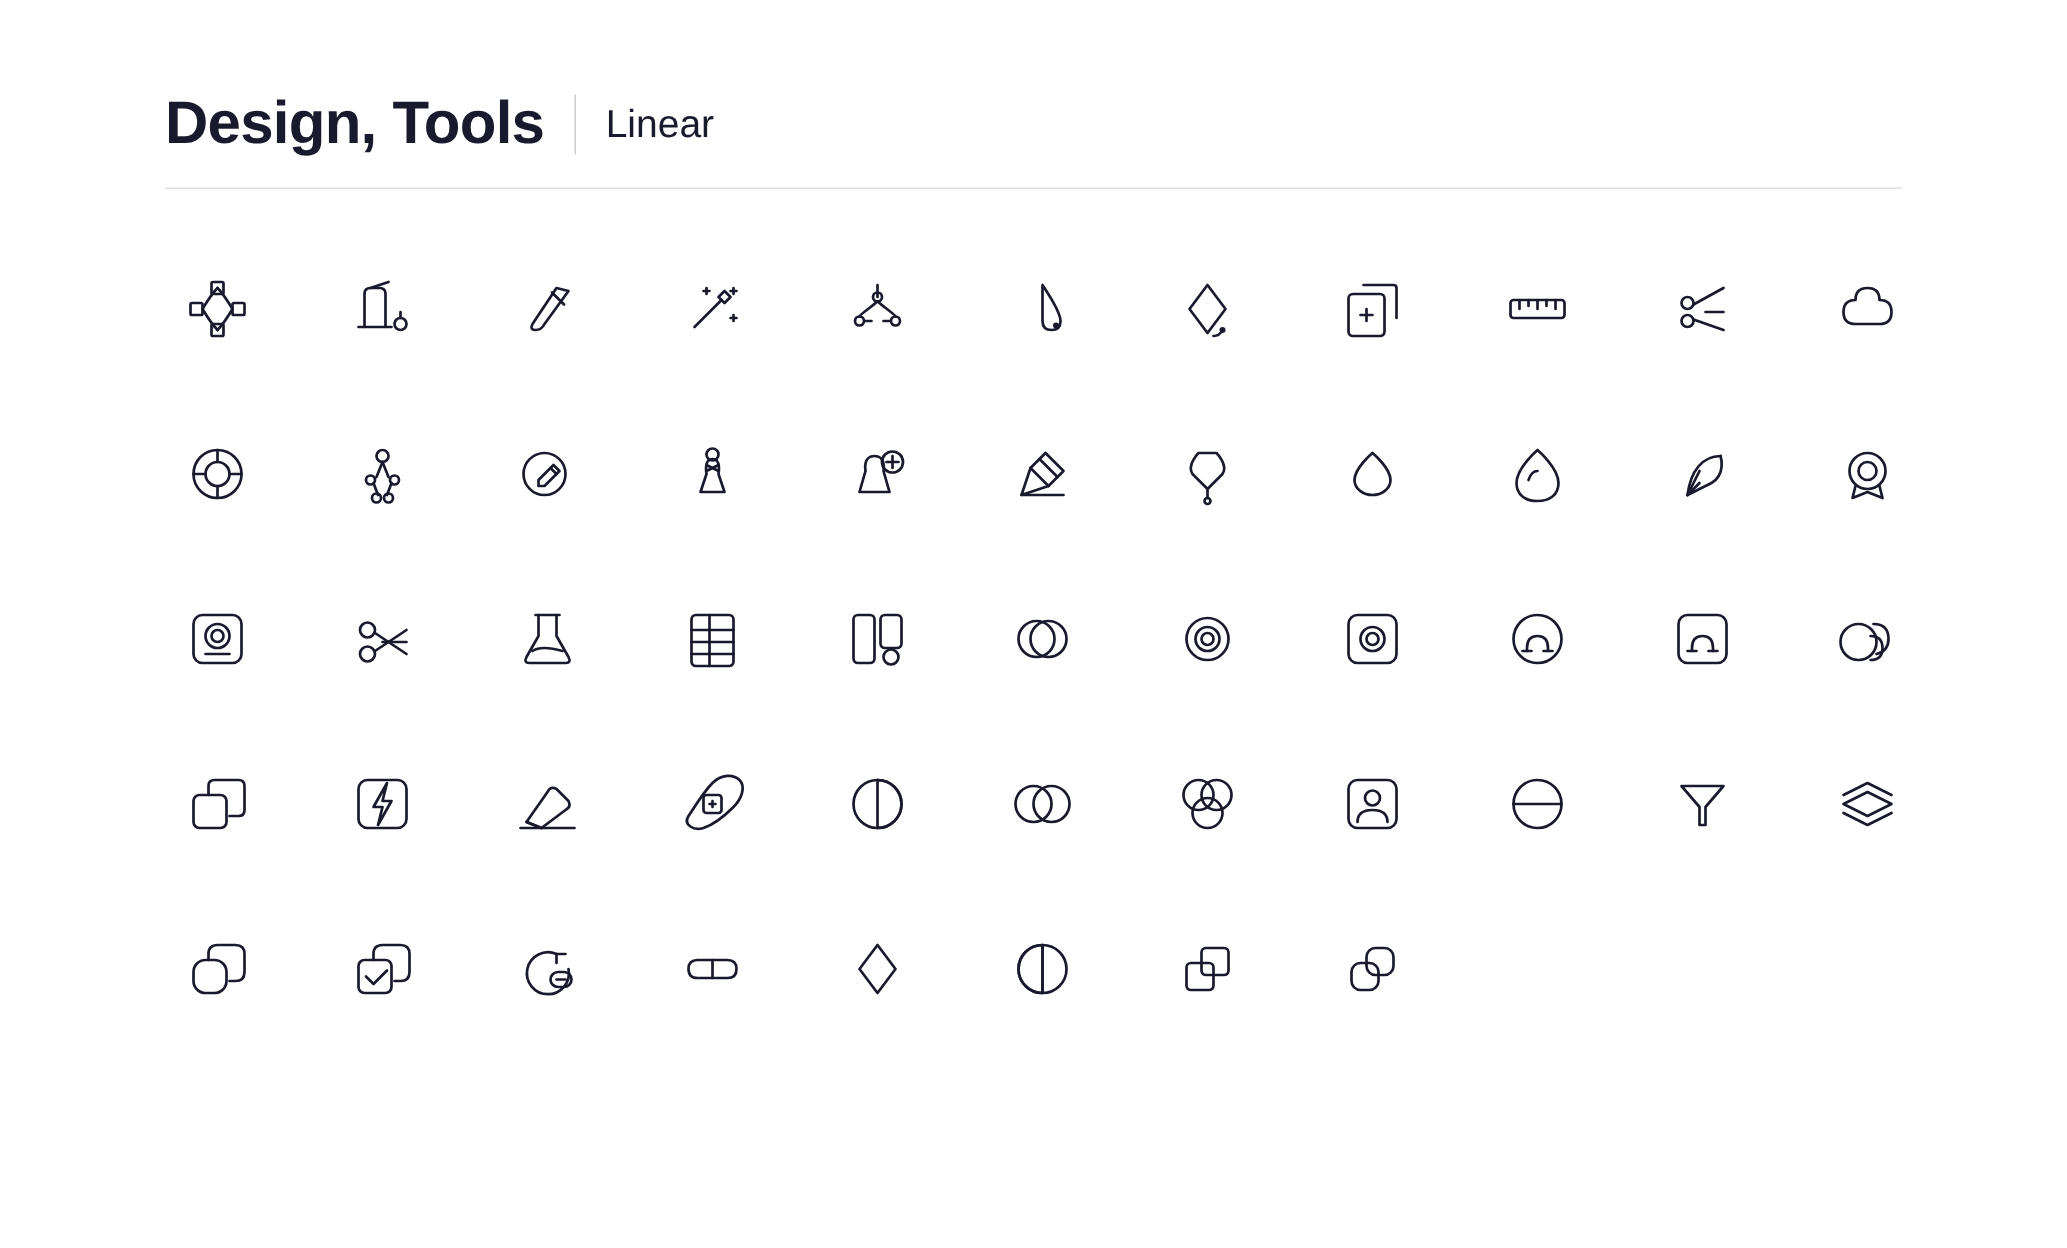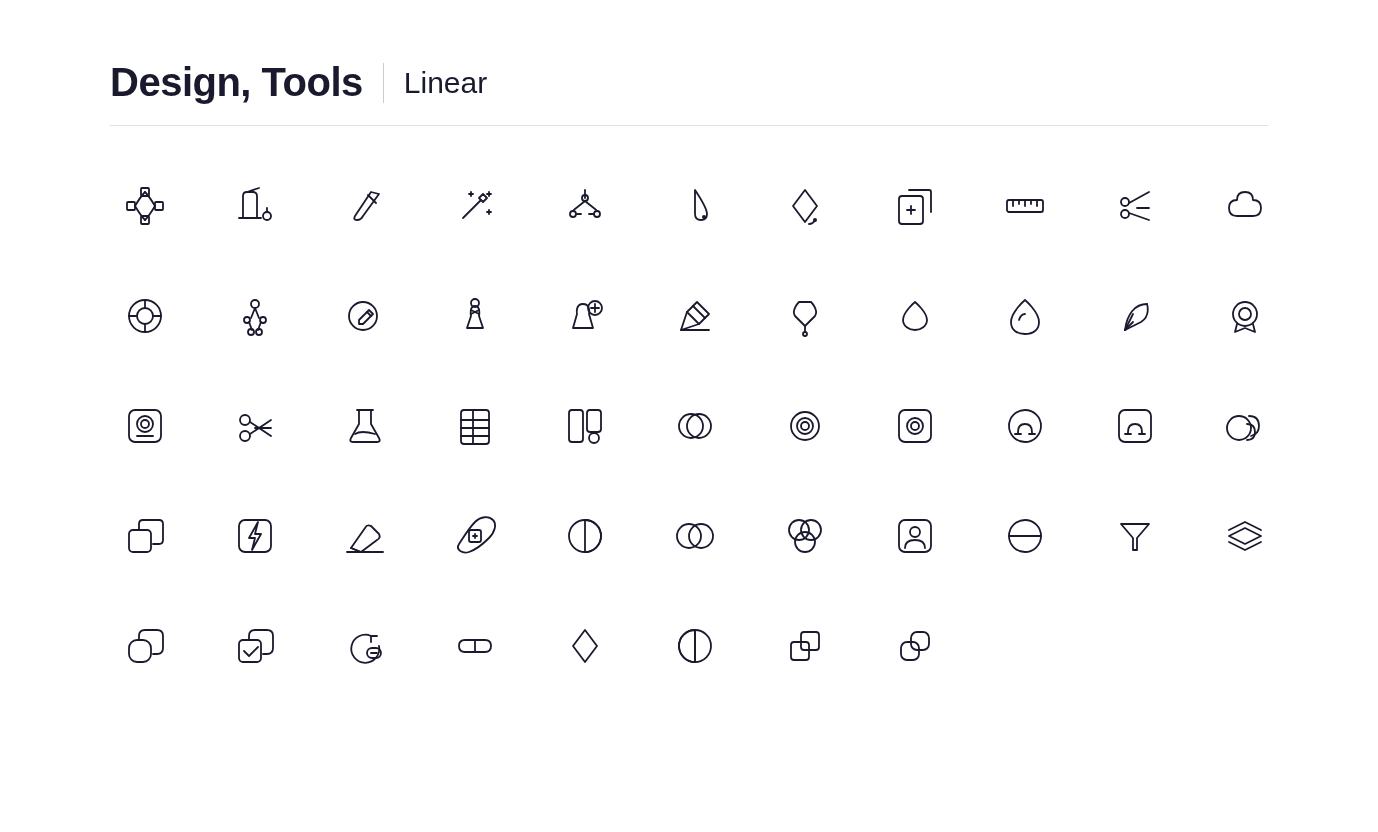--- a/index.html
+++ b/index.html
@@ -20,21 +20,21 @@
       font-weight: 800;
       color: #1a1a2e;
       letter-spacing: -0.5px;
     }
     .header-divider {
       width: 1px;
       height: 40px;
       background: #cccccc;
     }
     .header-subtitle {
-      font-size: 30px;
+      font-size: 26px;
       font-weight: 500;
       color: #1a1a2e;
     }
     .divider-line {
       margin: 0 110px;
       height: 1px;
       background: #e0e0e0;
     }
     .icons-grid {
       padding: 40px 90px;

